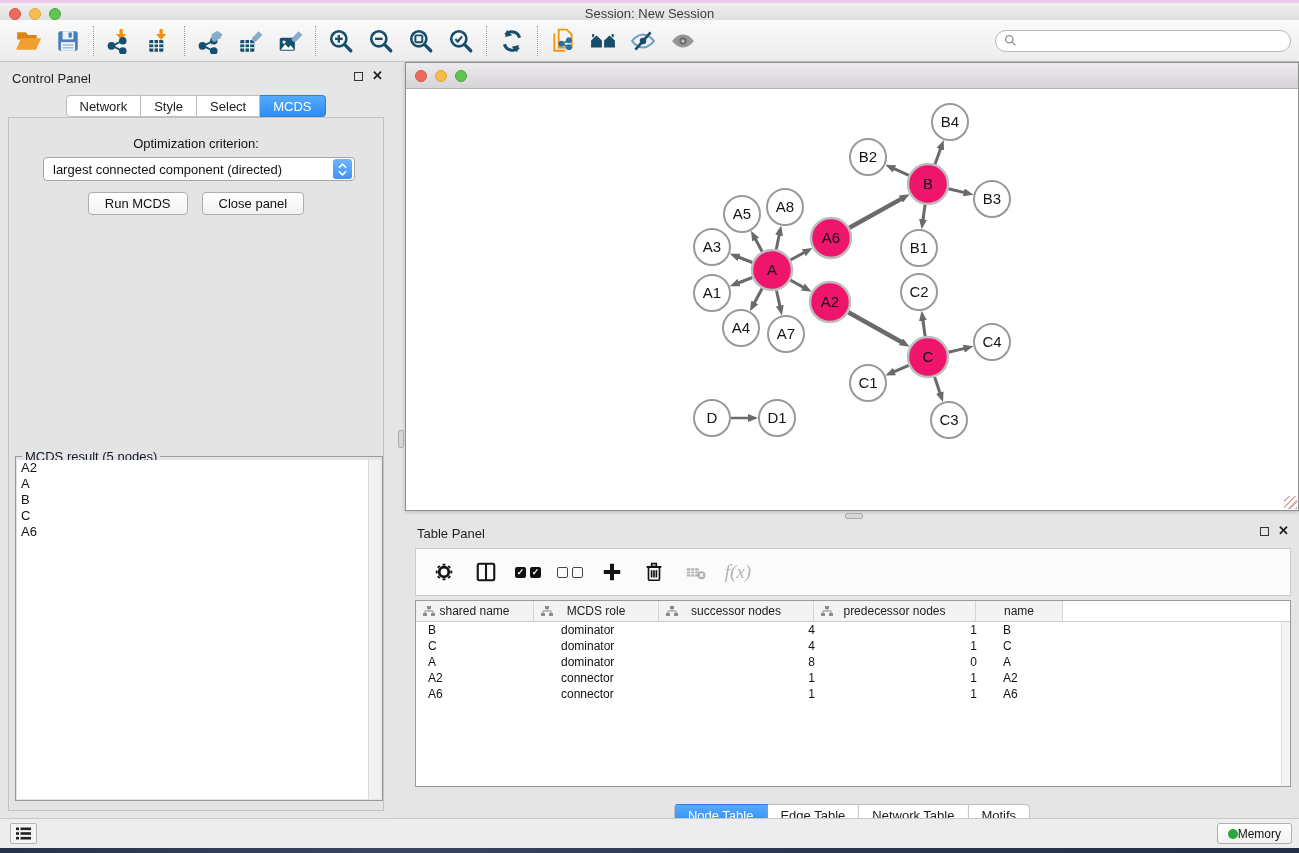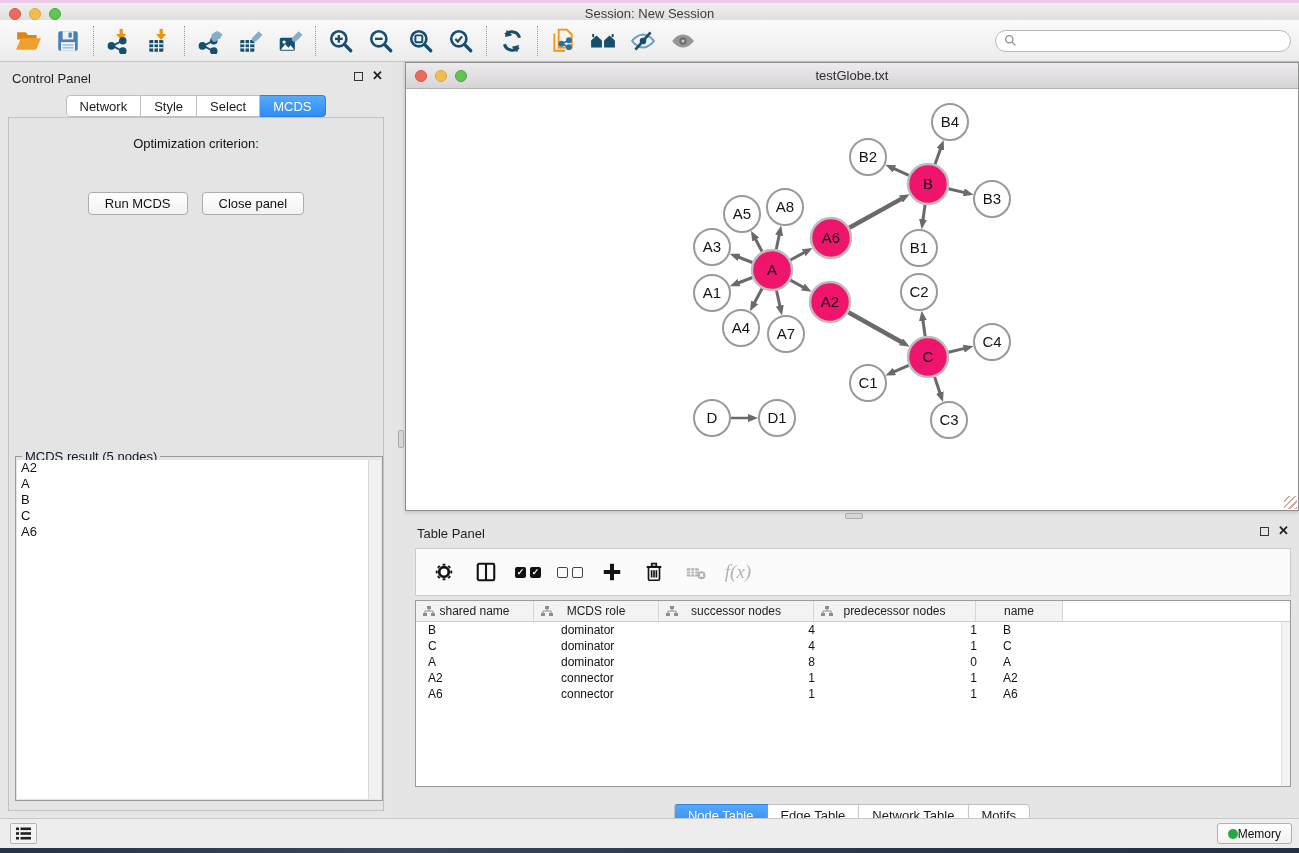--- a/index.html
+++ b/index.html
@@ -307,20 +307,31 @@
       <span class="close-x">✕</span>
     </div>
     <div class="seg-row ctl-tabs">
         <div class="seg">Network</div>
         <div class="seg">Style</div>
         <div class="seg">Select</div>
         <div class="seg seg-active">MCDS</div>
       </div>
     <div class="ctl-body">
       <div class="opt-label">Optimization criterion:</div>
+      <div class="criterion">
+        <span class="val">largest connected component (directed)</span>
+        <span class="spinner">
+          <svg viewBox="0 0 10 6">
+              <path d="M1 5l4-4 4 4" stroke="#FFF" stroke-width="1.8" fill="none"></path>
+            </svg>
+          <svg viewBox="0 0 10 6">
+              <path d="M1 1l4 4 4-4" stroke="#FFF" stroke-width="1.8" fill="none"></path>
+            </svg>
+        </span>
+      </div>
       <div class="btn-row">
         <div class="push-btn">Run MCDS</div>
         <div class="push-btn">Close panel</div>
       </div>
       <div class="fieldset">
         <span class="legend">MCDS result (5 nodes)</span>
         <div class="listbox">
           <div class="item">A2</div>
             <div class="item">A</div>
             <div class="item">B</div>
@@ -332,21 +343,20 @@
     </div>
   </div>
 
   <div class="net-window">
     <div class="net-title">
       <div class="lights">
         <span class="light red"></span>
         <span class="light yellow"></span>
         <span class="light green"></span>
       </div>
-      <div class="title">testGlobe.txt</div>
     </div>
     <div class="net-canvas">
       <svg width="892" height="421" viewBox="0 0 892 421">
           <defs>
             <marker id="arw" markerWidth="10" markerHeight="8" refX="1" refY="4" orient="auto" markerUnits="userSpaceOnUse">
               <path d="M0 0L10 4L0 8Z" fill="#6A6A6A"></path>
             </marker>
           </defs>
           <line x1="346.39133153665693" y1="188.5166562442815" x2="332.1448912844574" y2="193.97779167429132" stroke="#6A6A6A" stroke-width="3" marker-end="url(#arw)"></line>
           <line x1="384.38713136456266" y1="191.14462420113801" x2="397.73266947919615" y2="198.50767971265995" stroke="#6A6A6A" stroke-width="3" marker-end="url(#arw)"></line>

